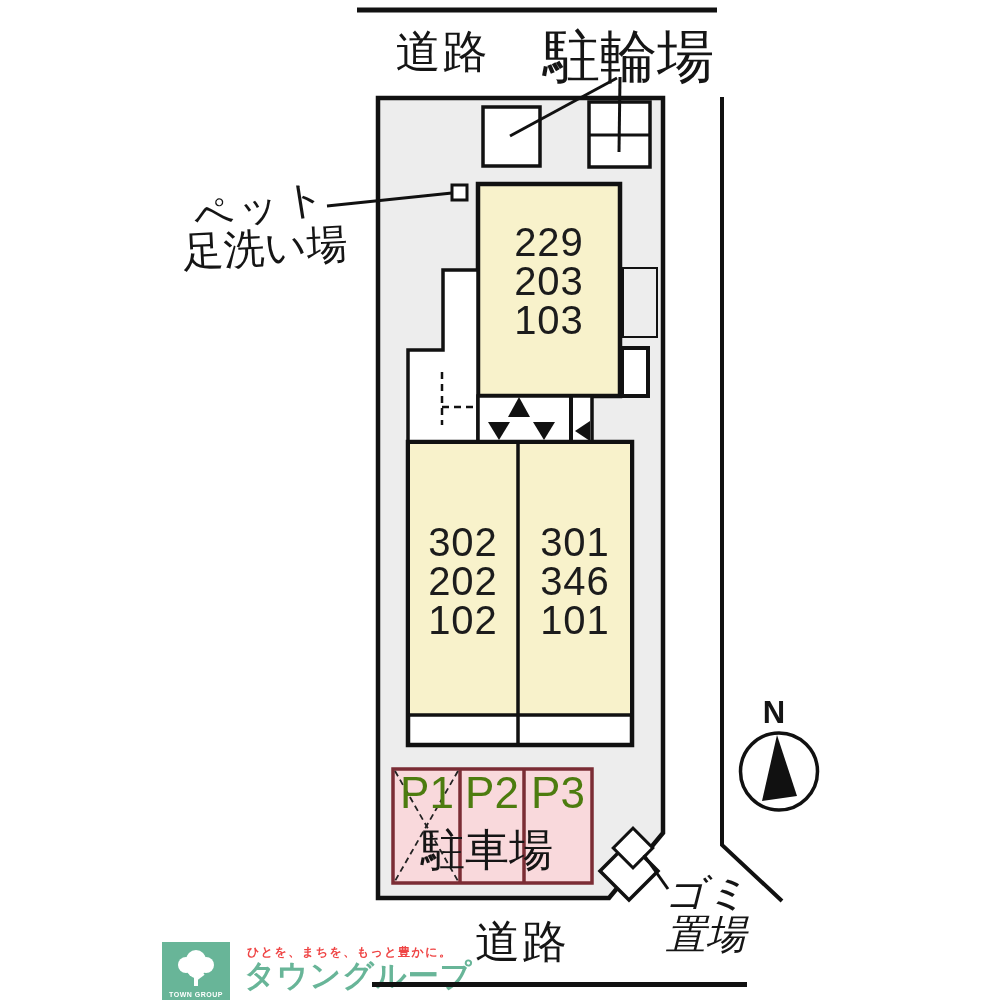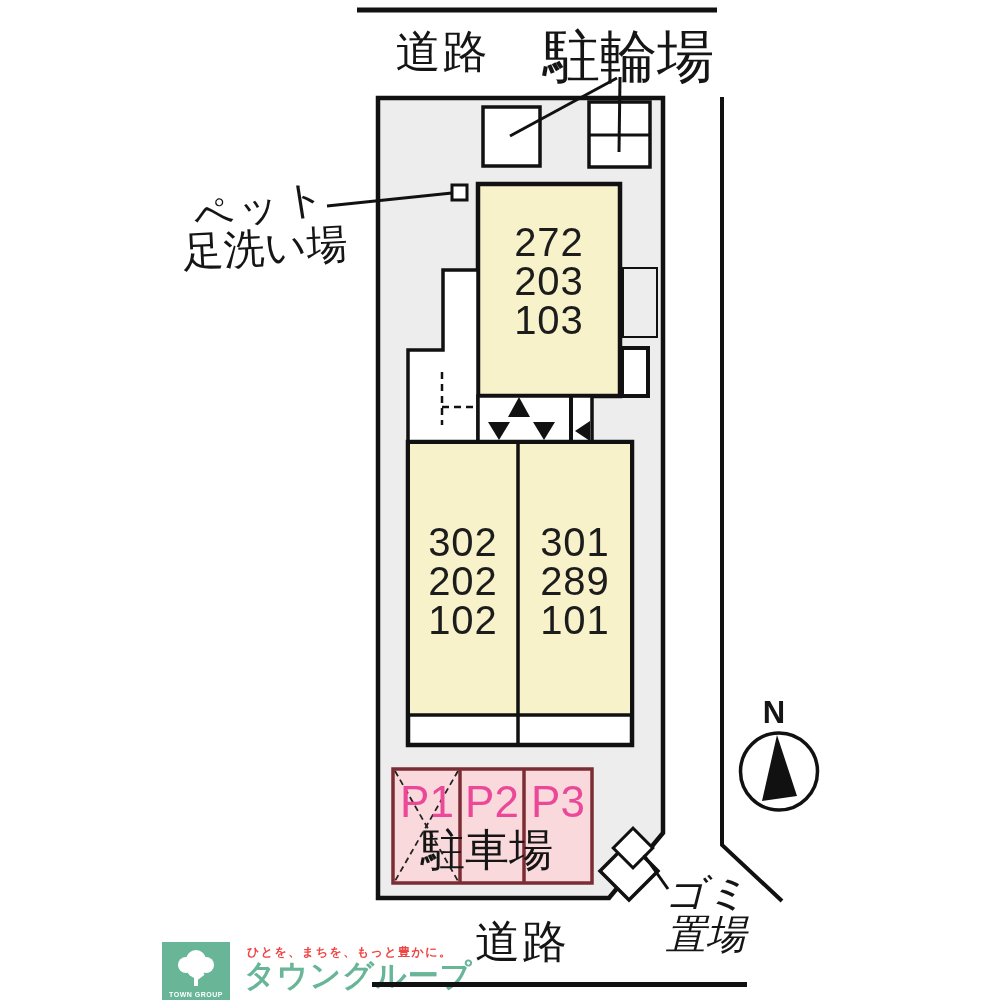--- a/index.html
+++ b/index.html
@@ -12,21 +12,21 @@
     position:absolute;z-index:2;color:#151515;text-align:center;
     font-weight:500;line-height:1.0;white-space:nowrap;
   }
   .road-label{font-size:45px;letter-spacing:2px;}
   .units{
     font-size:40px;font-weight:400;color:#1c1c1c;letter-spacing:1px;
     line-height:39px;
   }
   .pet1{font-size:40px;letter-spacing:5px;transform:rotate(-9deg);}
   .pet2{font-size:41px;transform:rotate(-3deg);}
-  .pstall{font-size:44px;font-weight:400;color:#ec4899;margin-top:9px;}
+  .pstall{font-size:44px;font-weight:400;color:#4d7c0f;}
   .parkword{font-size:44px;letter-spacing:0px;}
   .gomi{font-size:40px;line-height:41px;}
   .north{font-size:31px;font-weight:700;}
   .slogan{font-size:12px;font-weight:700;color:#ef4444;letter-spacing:1.5px;}
   .brand{font-size:31px;font-weight:700;color:#68b598;letter-spacing:1px;}
   #logo-square{
     position:absolute;left:162px;top:942px;width:68px;height:58px;
     background:#68b598;z-index:2;
   }
   #logo-square .logo-caption{
@@ -94,32 +94,32 @@
     <polygon points="777,735 762,801 797,796" fill="#111"></polygon>
   </svg>
 
   <div class="txt road-label" style="left:380px;top:29px;width:125px;">道路</div>
   <div class="txt road-label" style="left:543px;top:28px;width:148px;font-size:57px;letter-spacing:0;">駐輪場</div>
 
   <div class="txt pet1" style="left:186px;top:186px;width:150px;">ペット</div>
   <div class="txt pet2" style="left:176px;top:228px;width:178px;">足洗い場</div>
 
   <div class="txt units" style="left:478px;top:223px;width:142px;">
-    <div>272</div>
+    <div>229</div>
     <div>203</div>
     <div>103</div>
   </div>
   <div class="txt units" style="left:408px;top:523px;width:110px;">
     <div>302</div>
     <div>202</div>
     <div>102</div>
   </div>
   <div class="txt units" style="left:518px;top:523px;width:114px;">
     <div>301</div>
-    <div>289</div>
+    <div>346</div>
     <div>101</div>
   </div>
 
   <div class="txt pstall" style="left:394px;top:771px;width:66px;">P1</div>
   <div class="txt pstall" style="left:460px;top:771px;width:64px;">P2</div>
   <div class="txt pstall" style="left:524px;top:771px;width:68px;">P3</div>
   <div class="txt parkword" style="left:398px;top:828px;width:178px;">駐車場</div>
 
   <div class="txt gomi" style="left:658px;top:873px;width:96px;font-style:italic;">
     <div>ゴミ</div>

